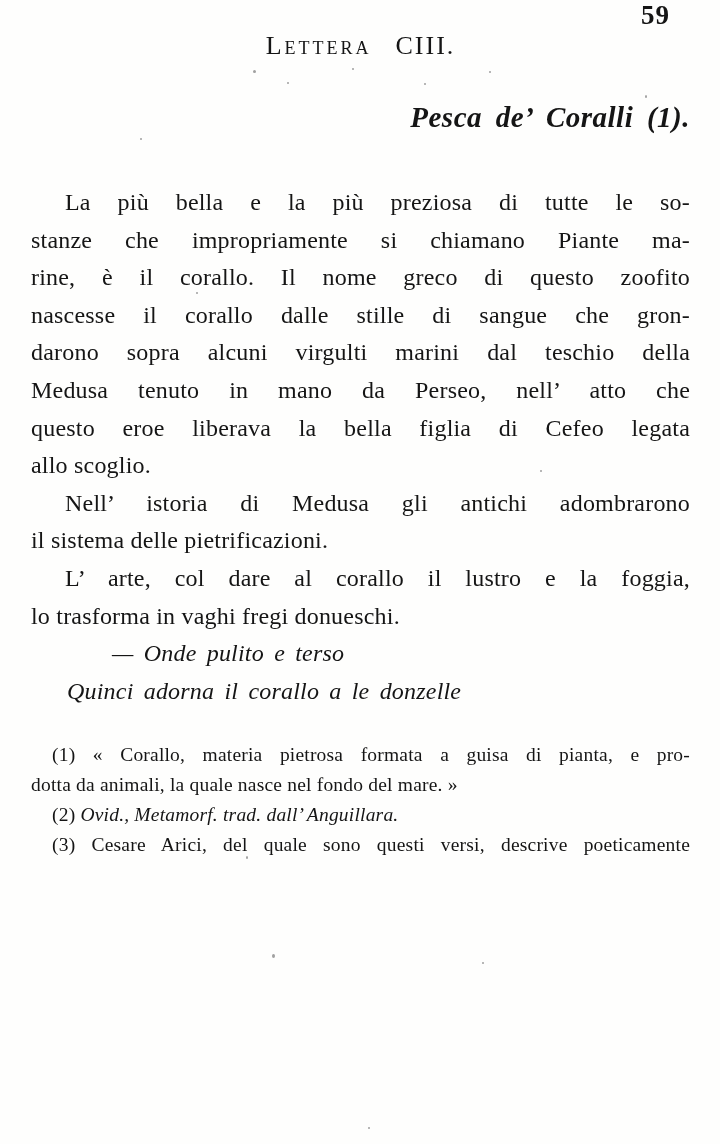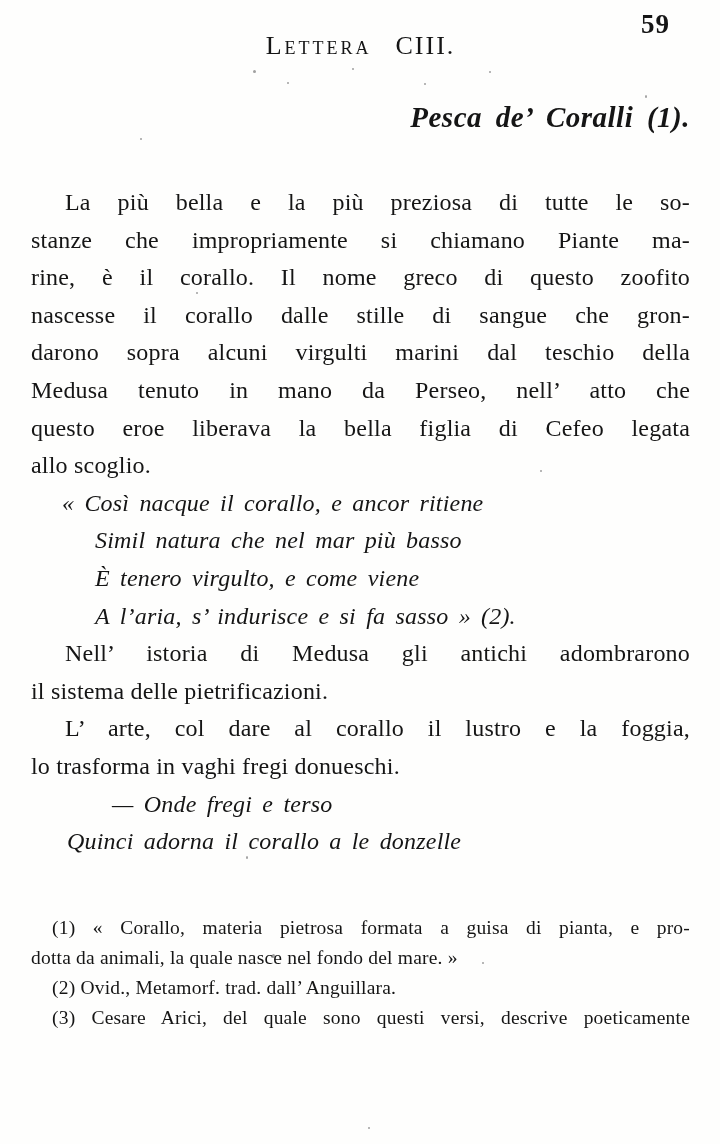--- a/index.html
+++ b/index.html
@@ -7,21 +7,21 @@
     position:relative;
     width:720px; height:1144px;
     background:#fefefd;
     font-family:"Liberation Serif", serif;
     color:#151515;
     overflow:hidden;
   }
   .content { padding:0 30px 0 31px; }
 
   .page-number {
-    position:absolute; top:9px; right:50px;
+    position:absolute; top:0px; right:50px;
     font-size:27px; letter-spacing:1px; font-weight:bold;
   }
 
   .heading {
     margin:0; padding-top:31px;
     text-align:center; font-weight:normal; font-size:26px;
   }
   .heading .word { font-variant:small-caps; letter-spacing:3px; }
   .heading .numeral { margin-left:24px; letter-spacing:2px; }
 
@@ -39,25 +39,25 @@
   .lline { text-align:left; }
   .indent { text-indent:34px; }
 
   .verse { font-style:italic; word-spacing:4px; }
   .v1-first { padding-left:31px; }
   .v1-rest  { padding-left:64px; }
   .v2-first { padding-left:81px; }
   .v2-rest  { padding-left:36px; }
 
   .footnotes {
-    margin-top:52px;
+    margin-top:30px;
     font-size:19.5px; line-height:30px; letter-spacing:0.2px;
   }
   .fn-indent { text-indent:21px; }
-  .fn-italic { }
+  .fn-italic { font-style:italic; }
 
   .speck { position:absolute; background:#444; border-radius:50%; opacity:0.5; width:3px; height:3px; }
 </style>
 </head>
 <body>
 
 <div class="page">
 
   <div class="page-number">59</div>
 
@@ -75,39 +75,33 @@
         <div class="jline indent">La più bella e la più preziosa di tutte le so-</div>
         <div class="jline">stanze che impropriamente si chiamano Piante ma-</div>
         <div class="jline">rine, è il corallo. Il nome greco di questo zoofito</div>
         <div class="jline">nascesse il corallo dalle stille di sangue che gron-</div>
         <div class="jline">darono sopra alcuni virgulti marini dal teschio della</div>
         <div class="jline">Medusa tenuto in mano da Perseo, nell’ atto che</div>
         <div class="jline">questo eroe liberava la bella figlia di Cefeo legata</div>
         <div class="lline">allo scoglio.</div>
       </div>
 
-      <div class="verse">
-        <div class="lline v1-first">« Così nacque il corallo, e ancor ritiene</div>
-        <div class="lline v1-rest">Simil natura che nel mar più basso</div>
-        <div class="lline v1-rest">È tenero virgulto, e come viene</div>
-        <div class="lline v1-rest">A l’aria, s’ indurisce e si fa sasso » (2).</div>
-      </div>
 
       <div>
         <div class="jline indent">Nell’ istoria di Medusa gli antichi adombrarono</div>
         <div class="lline">il sistema delle pietrificazioni.</div>
       </div>
 
       <div>
         <div class="jline indent">L’ arte, col dare al corallo il lustro e la foggia,</div>
         <div class="lline">lo trasforma in vaghi fregi donueschi.</div>
       </div>
 
       <div class="verse">
-        <div class="lline v2-first">— Onde fregi e terso</div>
+        <div class="lline v2-first">— Onde pulito e terso</div>
         <div class="lline v2-rest">Quinci adorna il corallo a le donzelle</div>
       </div>
 
     </div>
 
     <div class="footnotes">
       <div class="jline fn-indent">(1) « Corallo, materia pietrosa formata a guisa di pianta, e pro-</div>
       <div class="lline">dotta da animali, la quale nasce nel fondo del mare. »</div>
       <div class="lline fn-indent"><span>(2) </span><span class="fn-italic">Ovid., Metamorf. trad. dall’ Anguillara.</span></div>
       <div class="jline fn-indent">(3) Cesare Arici, del quale sono questi versi, descrive poeticamente</div>

